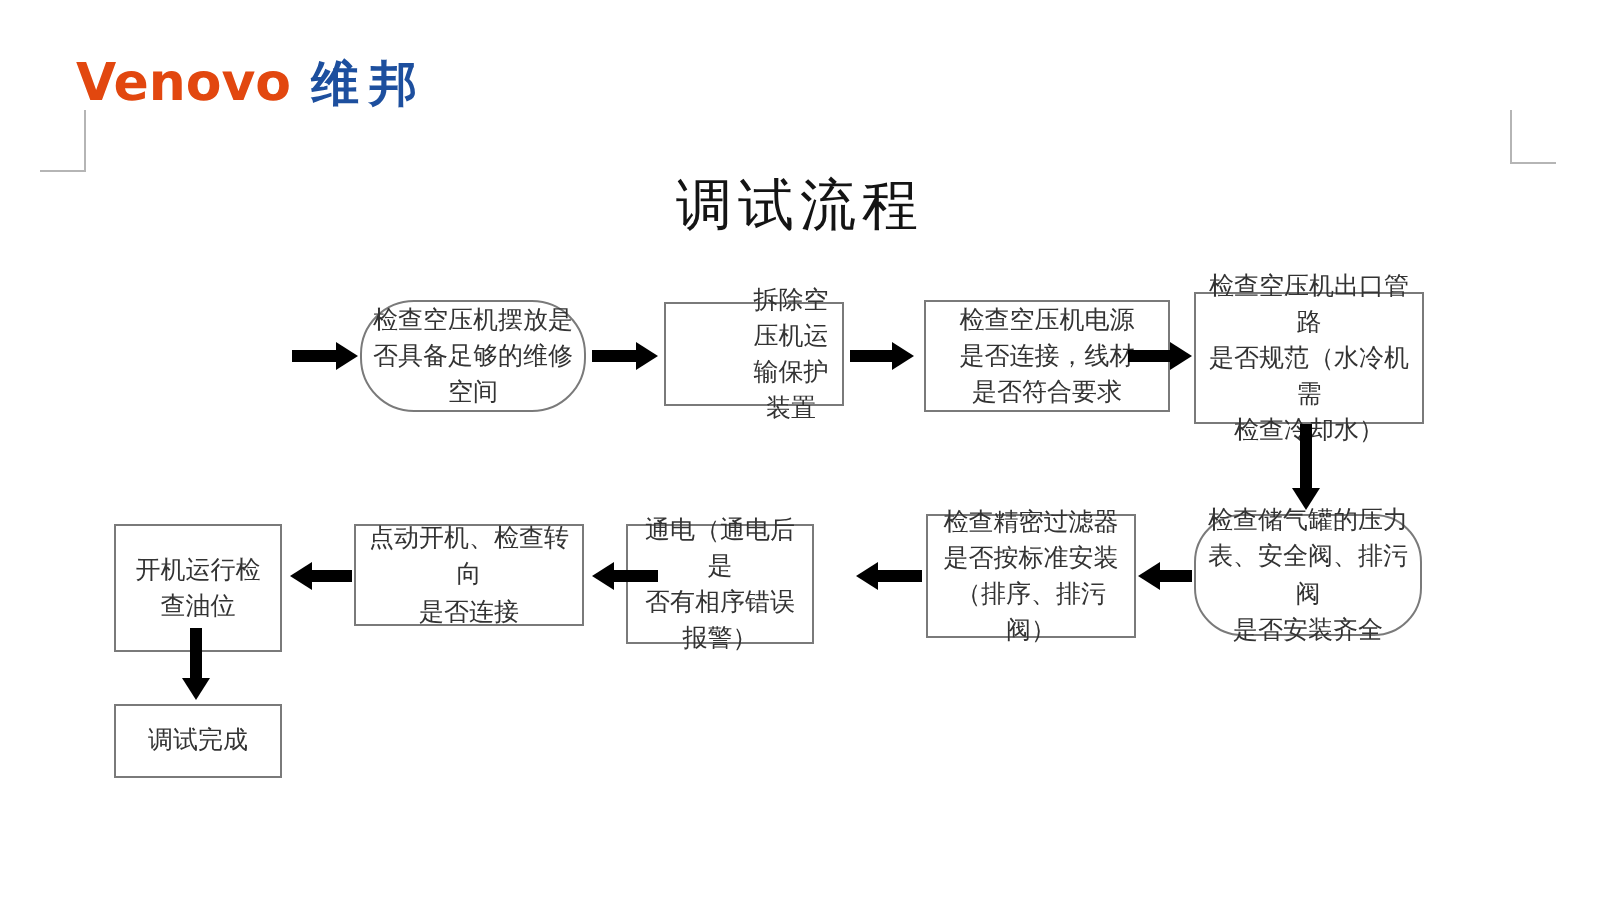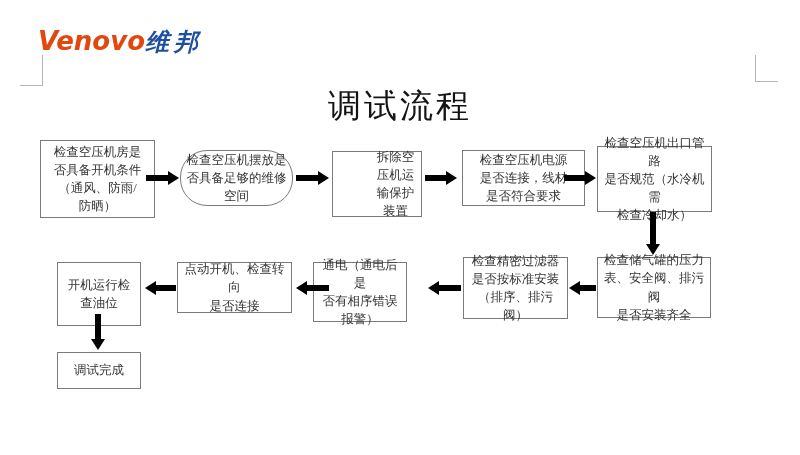--- a/index.html
+++ b/index.html
@@ -1,45 +1,45 @@
 <!DOCTYPE html>
 <html><head>
 <meta charset="utf-8">
 <style>
   html,body{margin:0;padding:0;background:#ffffff;}
   .slide{
     position:relative;width:800px;height:455px;background:#ffffff;overflow:hidden;
     font-family:"Liberation Sans", sans-serif;
   }
   
-  .logo{position:absolute;left:38px;top:26px;display:flex;align-items:flex-start;font-style:italic;}
+  .logo{position:absolute;left:38px;top:26px;display:flex;align-items:center;gap:10px;}
   .logo-en{font-size:26px;font-weight:bold;color:#E2470F;letter-spacing:0px;
     font-family:"DejaVu Sans", sans-serif;}
   .logo-cn{font-size:24px;font-weight:bold;color:#1D4F9E;letter-spacing:5px;
     font-family:"Liberation Sans", sans-serif;}
   
   .corner-tl{position:absolute;left:20px;top:55px;width:22px;height:30px;
     border-right:1px solid #b5b5b5;border-bottom:1px solid #b5b5b5;}
   .corner-tr{position:absolute;left:755px;top:55px;width:22px;height:26px;
     border-left:1px solid #b5b5b5;border-bottom:1px solid #b5b5b5;}
   
   .title{position:absolute;left:0;top:84px;width:100%;text-align:center;
-    font-family:"Liberation Serif", serif;font-size:33px;color:#141414;
+    font-family:"Liberation Serif", serif;font-size:28px;color:#141414;
     letter-spacing:3px;font-weight:500;}
   
   .box{position:absolute;box-sizing:border-box;border:1px solid #7a7a7a;background:#ffffff;
     display:flex;align-items:center;justify-content:center;text-align:center;
     font-family:"Liberation Serif", serif;font-size:12.5px;line-height:1.45;color:#333333;
     white-space:pre-line;padding:2px 3px;}
   .b1 {left:40px; top:140px;width:115px;height:78px;}
   .b2 {left:180px;top:150px;width:113px;height:56px;border-radius:27px;}
-  .b3 {left:332px;top:151px;width:90px; height:66px;padding-left:40px;}
+  .b3 {left:332px;top:151px;width:90px; height:52px;padding-left:40px;}
   .b4 {left:462px;top:150px;width:123px;height:56px;}
   .b5 {left:597px;top:146px;width:115px;height:66px;}
-  .b6 {left:597px;top:257px;width:114px;height:61px;}
+  .b6 {left:597px;top:257px;width:114px;height:61px;border-radius:24px;}
   .b7 {left:463px;top:257px;width:105px;height:62px;}
   .b8 {left:313px;top:262px;width:94px; height:60px;}
   .b9 {left:177px;top:262px;width:115px;height:51px;}
   .b10{left:57px; top:262px;width:84px; height:64px;}
   .b11{left:57px; top:352px;width:84px; height:37px;}
   
   .arrow{position:absolute;display:flex;align-items:center;}
   .arrow .shaft{flex:1;height:6px;background:#000;}
   .arrow .head-r{width:0;height:0;border-left:11px solid #000;
     border-top:7px solid transparent;border-bottom:7px solid transparent;}
@@ -68,24 +68,20 @@
   <div class="logo">
     <span class="logo-en">Venovo</span>
     <span class="logo-cn">维邦</span>
   </div>
 
   <div class="corner-tl"></div>
   <div class="corner-tr"></div>
 
   <div class="title">调试流程</div>
 
-  <div class="box b1">检查空压机房是
-否具备开机条件
-（通风、防雨/
-防晒）</div>
   <div class="box b2">检查空压机摆放是
 否具备足够的维修
 空间</div>
   <div class="box b3">拆除空压机运
 输保护装置</div>
   <div class="box b4">检查空压机电源
 是否连接，线材
 是否符合要求</div>
   <div class="box b5">检查空压机出口管路
 是否规范（水冷机需

